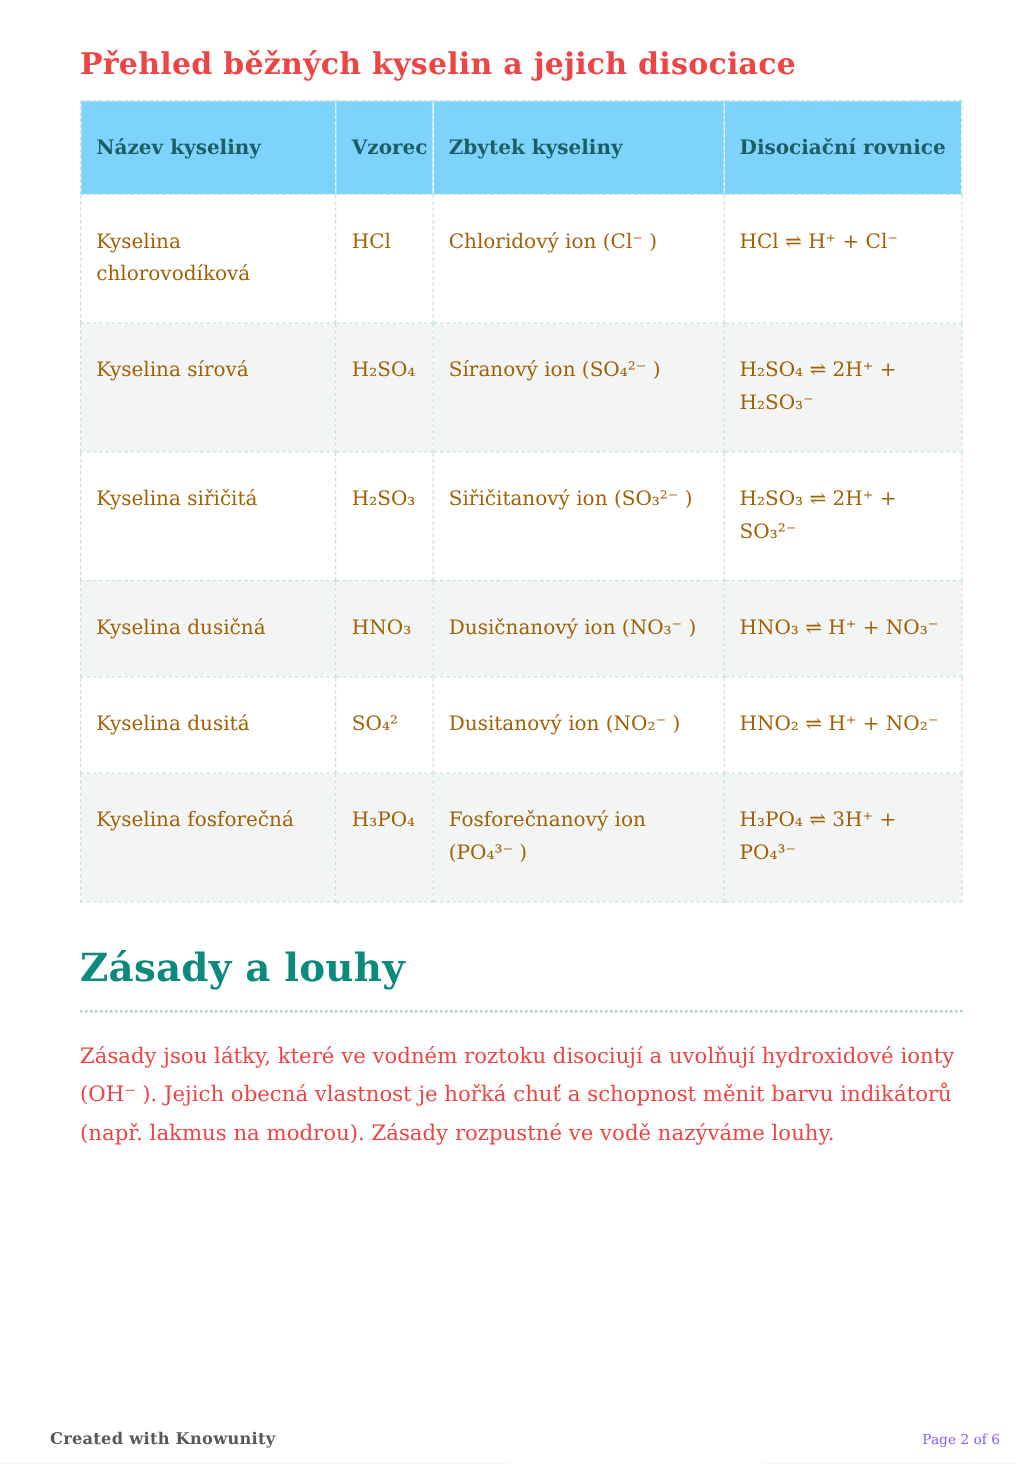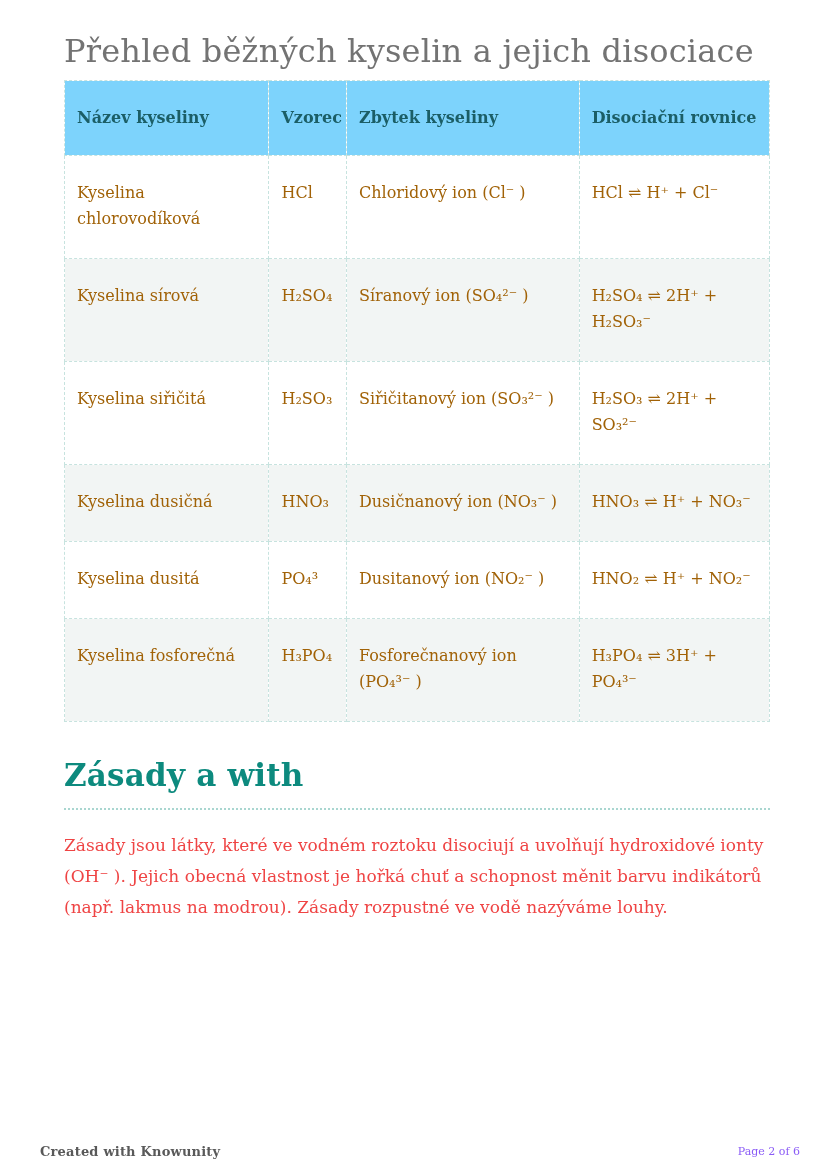--- a/index.html
+++ b/index.html
@@ -11,24 +11,24 @@
     background: #ffffff;
     font-family: "DejaVu Serif", "Liberation Serif", serif;
     box-sizing: border-box;
     overflow: hidden;
   }
   .content {
     padding: 36px 58px 0 64px;
   }
   h2.section-title {
     margin: 0 0 14px 0;
-    font-size: 32px;
+    font-size: 24px;
     line-height: 30px;
-    font-weight: 400;
-    color: #737373;
+    font-weight: 700;
+    color: #ef4444;
     letter-spacing: 0.2px;
   }
   table.acid-table {
     width: 100%;
     border-collapse: collapse;
     table-layout: fixed;
   }
   table.acid-table col.c1 { width: 29%; }
   table.acid-table col.c2 { width: 11%; }
   table.acid-table col.c3 { width: 33%; }
@@ -138,36 +138,36 @@
 SO₃²⁻</td>
         </tr>
         <tr>
           <td>Kyselina dusičná</td>
           <td>HNO₃</td>
           <td>Dusičnanový ion (NO₃⁻ )</td>
           <td>HNO₃ ⇌ H⁺ + NO₃⁻</td>
         </tr>
         <tr>
           <td>Kyselina dusitá</td>
-          <td>PO₄³</td>
+          <td>SO₄²</td>
           <td>Dusitanový ion (NO₂⁻ )</td>
           <td>HNO₂ ⇌ H⁺ + NO₂⁻</td>
         </tr>
         <tr>
           <td>Kyselina fosforečná</td>
           <td>H₃PO₄</td>
           <td>Fosforečnanový ion
 (PO₄³⁻ )</td>
           <td>H₃PO₄ ⇌ 3H⁺ +
 PO₄³⁻</td>
         </tr>
       </tbody>
     </table>
 
-    <h1 class="big-title">Zásady a with</h1>
+    <h1 class="big-title">Zásady a louhy</h1>
 
     <p class="body-text">Zásady jsou látky, které ve vodném roztoku disociují a uvolňují hydroxidové ionty (OH⁻ ). Jejich obecná vlastnost je hořká chuť a schopnost měnit barvu indikátorů (např. lakmus na modrou). Zásady rozpustné ve vodě nazýváme louhy.</p>
 
   </div>
 
   <div class="footer">
     <span class="credit">Created with Knowunity</span>
     <span class="pagenum">Page 2 of 6</span>
   </div>
 </div>

